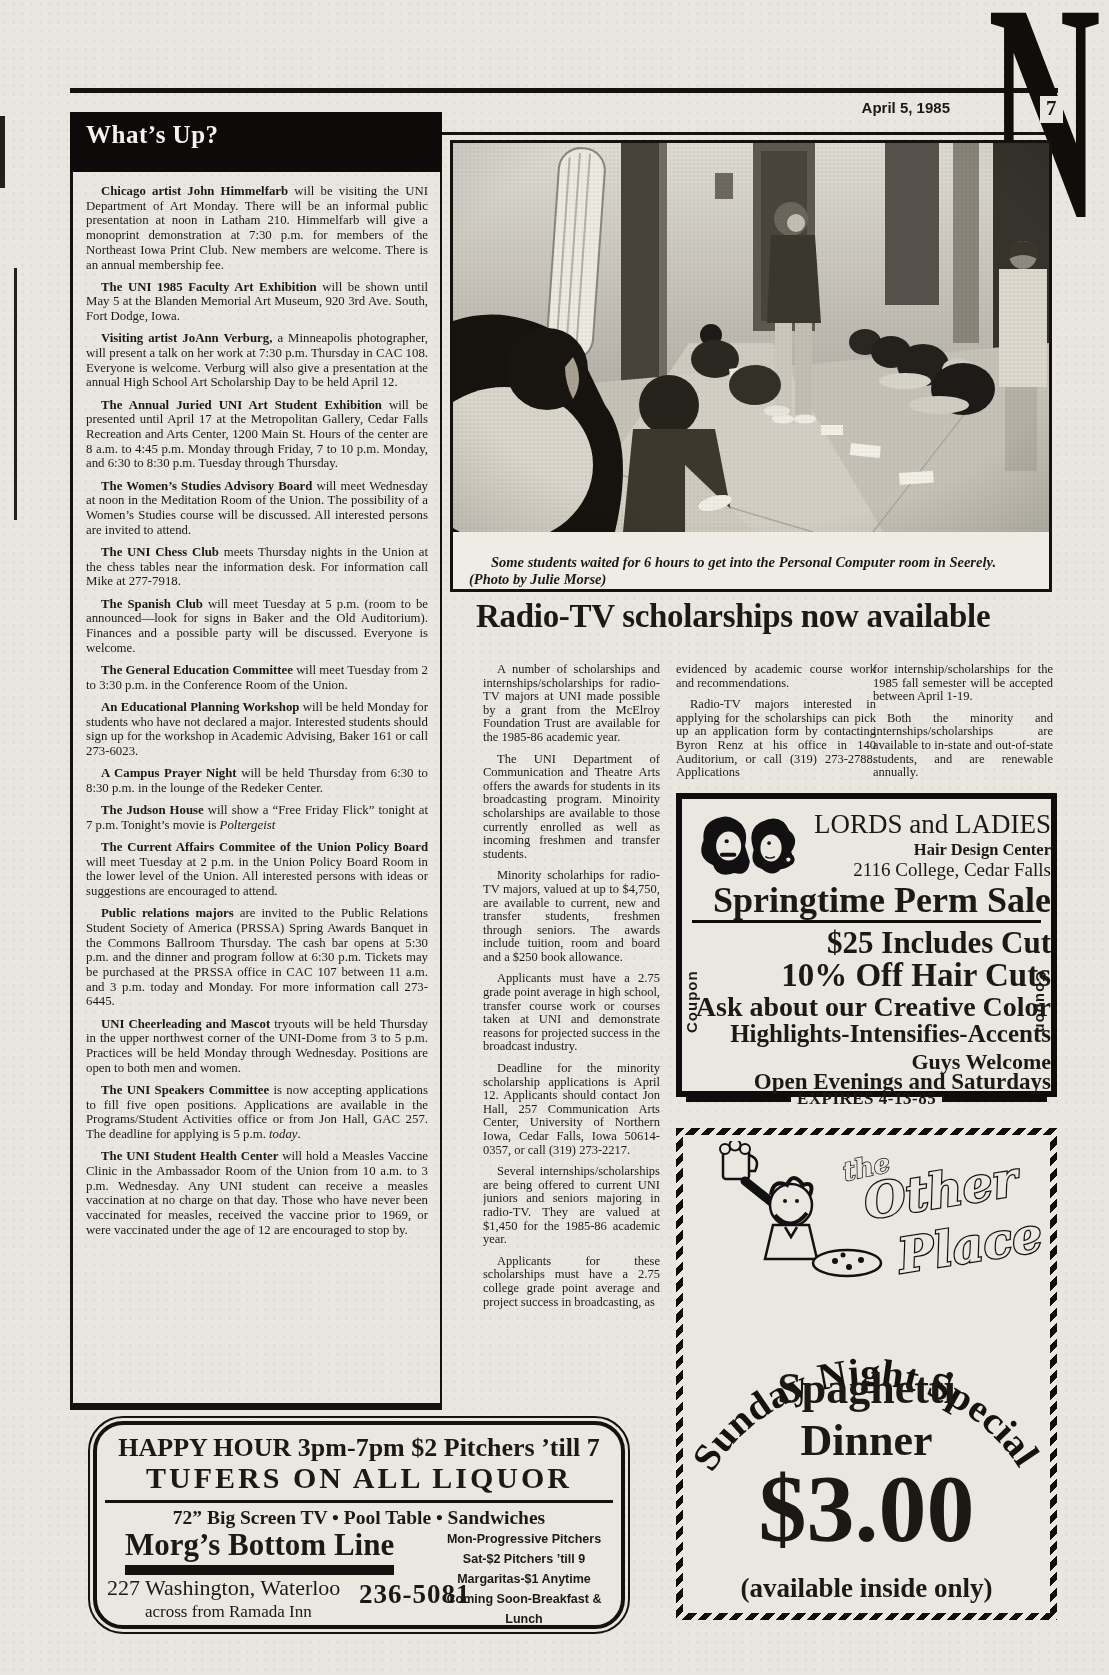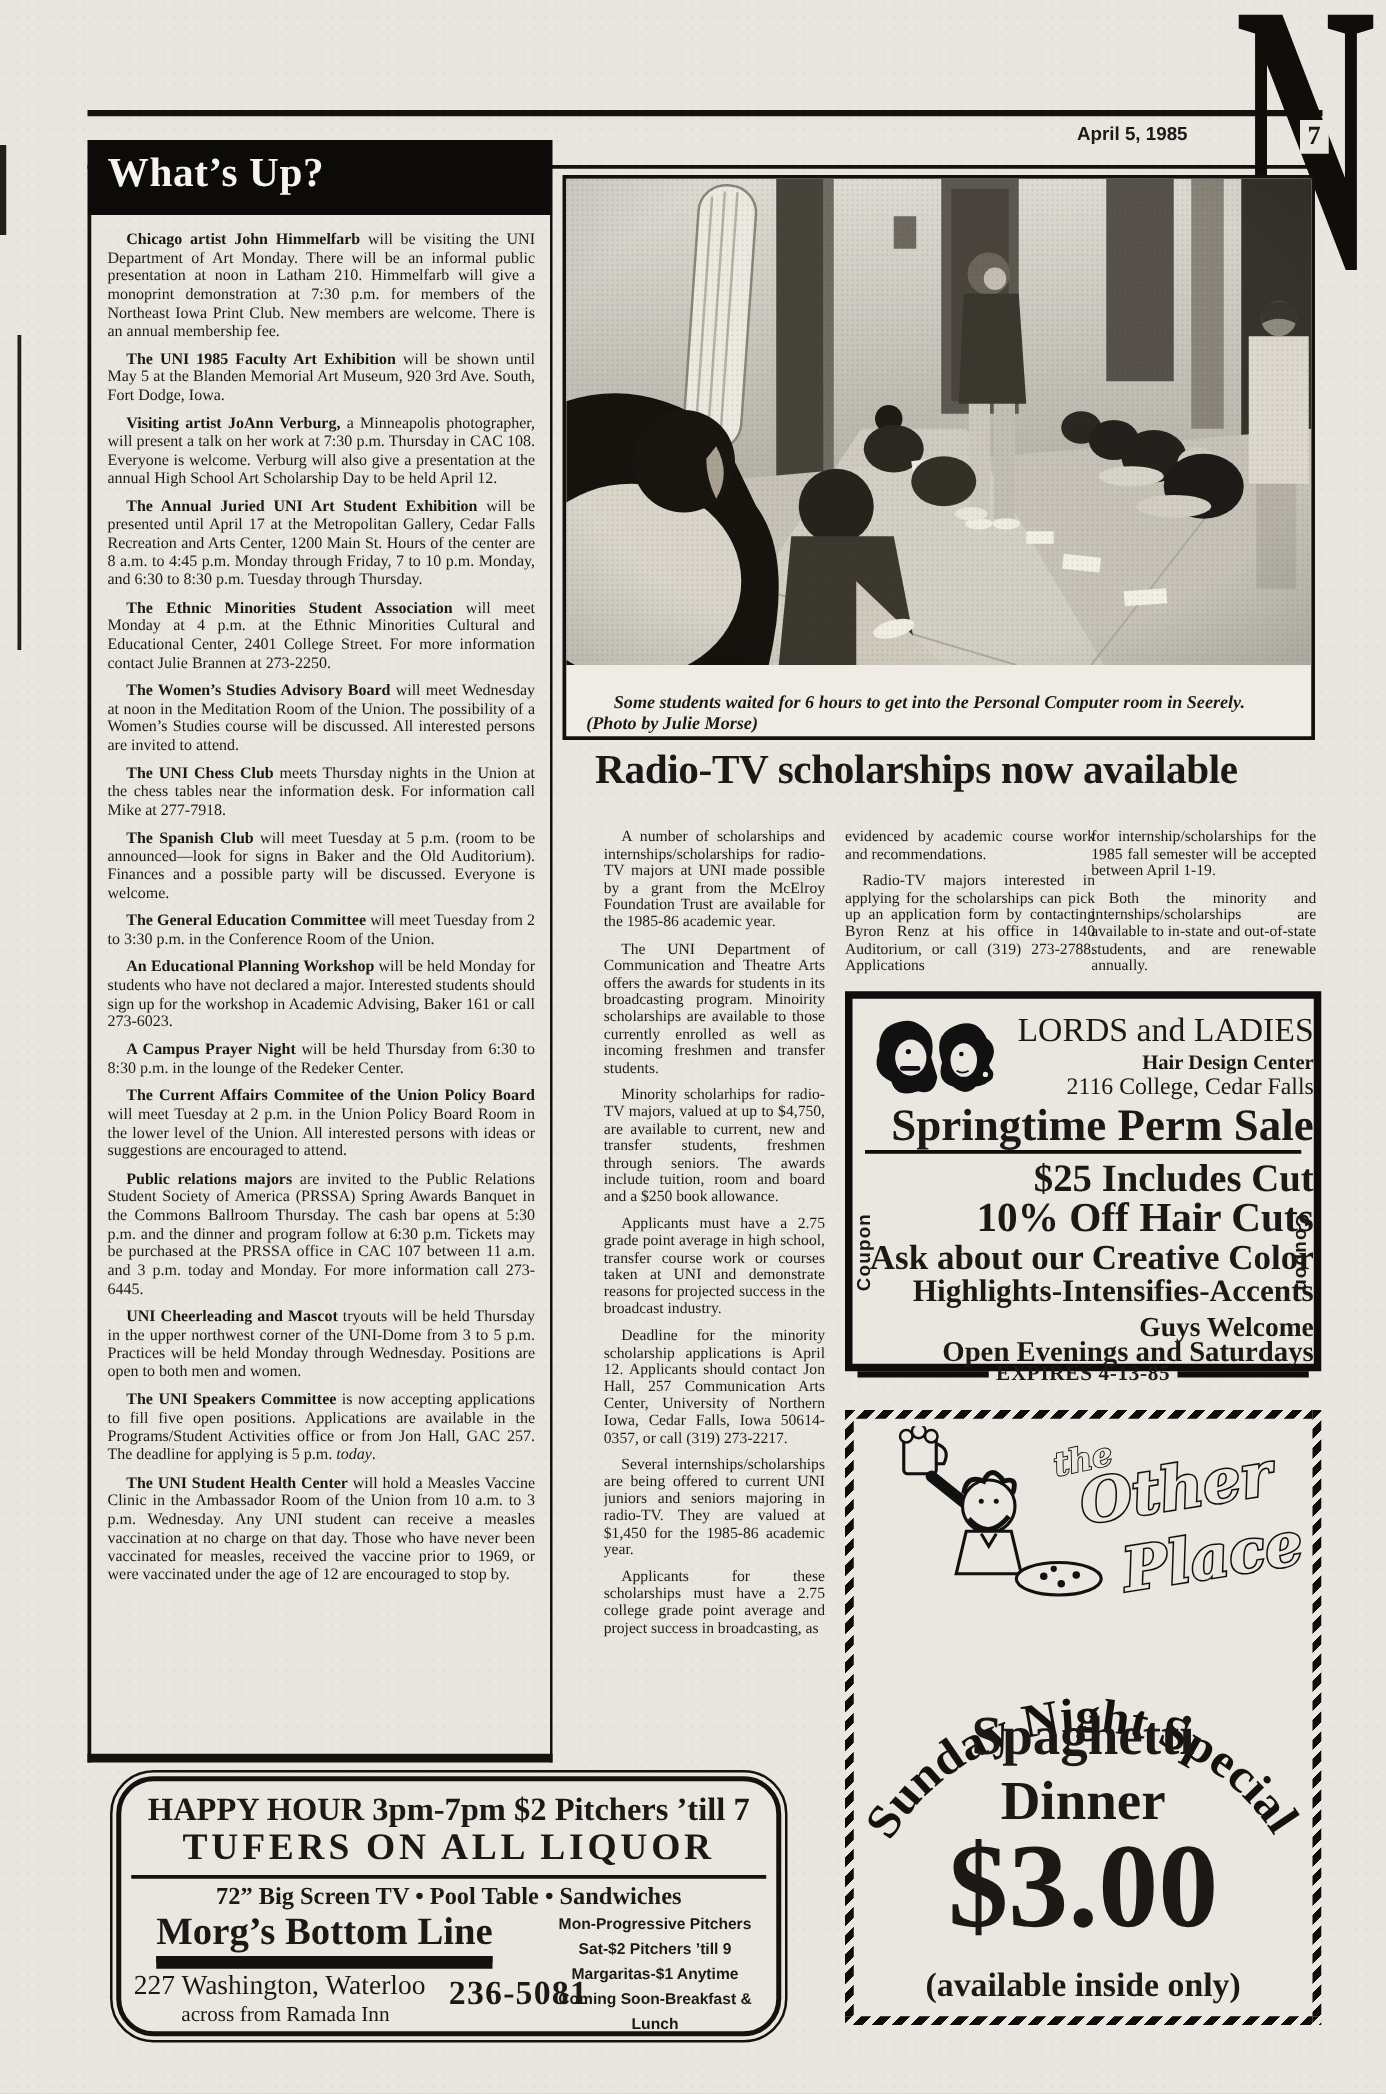--- a/index.html
+++ b/index.html
@@ -15,21 +15,21 @@
   .issue-date{left:810px;top:99px;width:140px;text-align:right;
     font-family:"Liberation Sans","DejaVu Sans",sans-serif;font-weight:bold;font-size:15px;}
   .masthead-n{left:988px;top:-44px;font-size:312px;line-height:1;font-weight:bold;
     transform:scaleX(.5);transform-origin:left top;color:#100e0b;}
   .page-number{left:1040px;top:96px;font-weight:bold;font-size:21px;
     background:#e9e6e0;padding:0 6px 2px 6px;}
   .scan-art1{left:14px;top:268px;width:3px;height:252px;background:#23201c;}
   .scan-art2{left:0;top:116px;width:5px;height:72px;background:#23201c;}
   
   .wu-banner{left:70px;top:112px;width:372px;height:60px;background:#0c0b09;}
-  .wu-banner span{display:block;padding:9px 0 0 16px;font-size:33px;font-weight:bold;
+  .wu-banner span{display:block;padding:9px 0 0 16px;font-size:25px;font-weight:bold;
     color:#f5f3ee;letter-spacing:.5px;}
   .wu-box{left:70px;top:172px;width:372px;height:1238px;box-sizing:border-box;
     border-left:3px solid #14120f;border-right:2px solid #14120f;border-bottom:7px solid #14120f;
     padding:12px 12px 4px 13px;overflow:hidden;}
   .wu-box p{margin:0 0 7.5px 0;font-size:12.8px;line-height:14.7px;text-align:justify;
     text-indent:15px;}
   .wu-box p b{font-weight:bold;}
   .wu-box p i{font-style:italic;}
   
   .photo-frame{left:450px;top:140px;width:602px;height:452px;box-sizing:border-box;
@@ -119,34 +119,34 @@
   <div class="abs wu-box">
 
       <p class="item"><b>Chicago artist John Himmelfarb</b><span> will be visiting the UNI Department of Art Monday. There will be an informal public presentation at noon in Latham 210. Himmelfarb will give a monoprint demonstration at 7:30 p.m. for members of the Northeast Iowa Print Club. New members are welcome. There is an annual membership fee.</span><i></i><span></span></p>
 
       <p class="item"><b>The UNI 1985 Faculty Art Exhibition</b><span> will be shown until May 5 at the Blanden Memorial Art Museum, 920 3rd Ave. South, Fort Dodge, Iowa.</span><i></i><span></span></p>
 
       <p class="item"><b>Visiting artist JoAnn Verburg,</b><span> a Minneapolis photographer, will present a talk on her work at 7:30 p.m. Thursday in CAC 108. Everyone is welcome. Verburg will also give a presentation at the annual High School Art Scholarship Day to be held April 12.</span><i></i><span></span></p>
 
       <p class="item"><b>The Annual Juried UNI Art Student Exhibition</b><span> will be presented until April 17 at the Metropolitan Gallery, Cedar Falls Recreation and Arts Center, 1200 Main St. Hours of the center are 8 a.m. to 4:45 p.m. Monday through Friday, 7 to 10 p.m. Monday, and 6:30 to 8:30 p.m. Tuesday through Thursday.</span><i></i><span></span></p>
 
-      <p class="item"><b>The Ethnic Minorities Student Association</b><span> will meet Monday at 4 p.m. at the Ethnic Minorities Cultural and Educational Center, 2401 College Street. For more information contact Julie Brannen at 273-2250.</span><i></i><span></span></p>
 
       <p class="item"><b>The Women’s Studies Advisory Board</b><span> will meet Wednesday at noon in the Meditation Room of the Union. The possibility of a Women’s Studies course will be discussed. All interested persons are invited to attend.</span><i></i><span></span></p>
 
       <p class="item"><b>The UNI Chess Club</b><span> meets Thursday nights in the Union at the chess tables near the information desk. For information call Mike at 277-7918.</span><i></i><span></span></p>
 
       <p class="item"><b>The Spanish Club</b><span> will meet Tuesday at 5 p.m. (room to be announced—look for signs in Baker and the Old Auditorium). Finances and a possible party will be discussed. Everyone is welcome.</span><i></i><span></span></p>
 
       <p class="item"><b>The General Education Committee</b><span> will meet Tuesday from 2 to 3:30 p.m. in the Conference Room of the Union.</span><i></i><span></span></p>
 
       <p class="item"><b>An Educational Planning Workshop</b><span> will be held Monday for students who have not declared a major. Interested students should sign up for the workshop in Academic Advising, Baker 161 or call 273-6023.</span><i></i><span></span></p>
 
       <p class="item"><b>A Campus Prayer Night</b><span> will be held Thursday from 6:30 to 8:30 p.m. in the lounge of the Redeker Center.</span><i></i><span></span></p>
 
+      <p class="item"><b>The Judson House</b><span> will show a “Free Friday Flick” tonight at 7 p.m. Tonight’s movie is </span><i>Poltergeist</i><span></span></p>
 
       <p class="item"><b>The Current Affairs Commitee of the Union Policy Board</b><span> will meet Tuesday at 2 p.m. in the Union Policy Board Room in the lower level of the Union. All interested persons with ideas or suggestions are encouraged to attend.</span><i></i><span></span></p>
 
       <p class="item"><b>Public relations majors</b><span> are invited to the Public Relations Student Society of America (PRSSA) Spring Awards Banquet in the Commons Ballroom Thursday. The cash bar opens at 5:30 p.m. and the dinner and program follow at 6:30 p.m. Tickets may be purchased at the PRSSA office in CAC 107 between 11 a.m. and 3 p.m. today and Monday. For more information call 273-6445.</span><i></i><span></span></p>
 
       <p class="item"><b>UNI Cheerleading and Mascot</b><span> tryouts will be held Thursday in the upper northwest corner of the UNI-Dome from 3 to 5 p.m. Practices will be held Monday through Wednesday. Positions are open to both men and women.</span><i></i><span></span></p>
 
       <p class="item"><b>The UNI Speakers Committee</b><span> is now accepting applications to fill five open positions. Applications are available in the Programs/Student Activities office or from Jon Hall, GAC 257. The deadline for applying is 5 p.m. </span><i>today</i><span>.</span></p>
 
       <p class="item"><b>The UNI Student Health Center</b><span> will hold a Measles Vaccine Clinic in the Ambassador Room of the Union from 10 a.m. to 3 p.m. Wednesday. Any UNI student can receive a measles vaccination at no charge on that day. Those who have never been vaccinated for measles, received the vaccine prior to 1969, or were vaccinated under the age of 12 are encouraged to stop by.</span><i></i><span></span></p>

